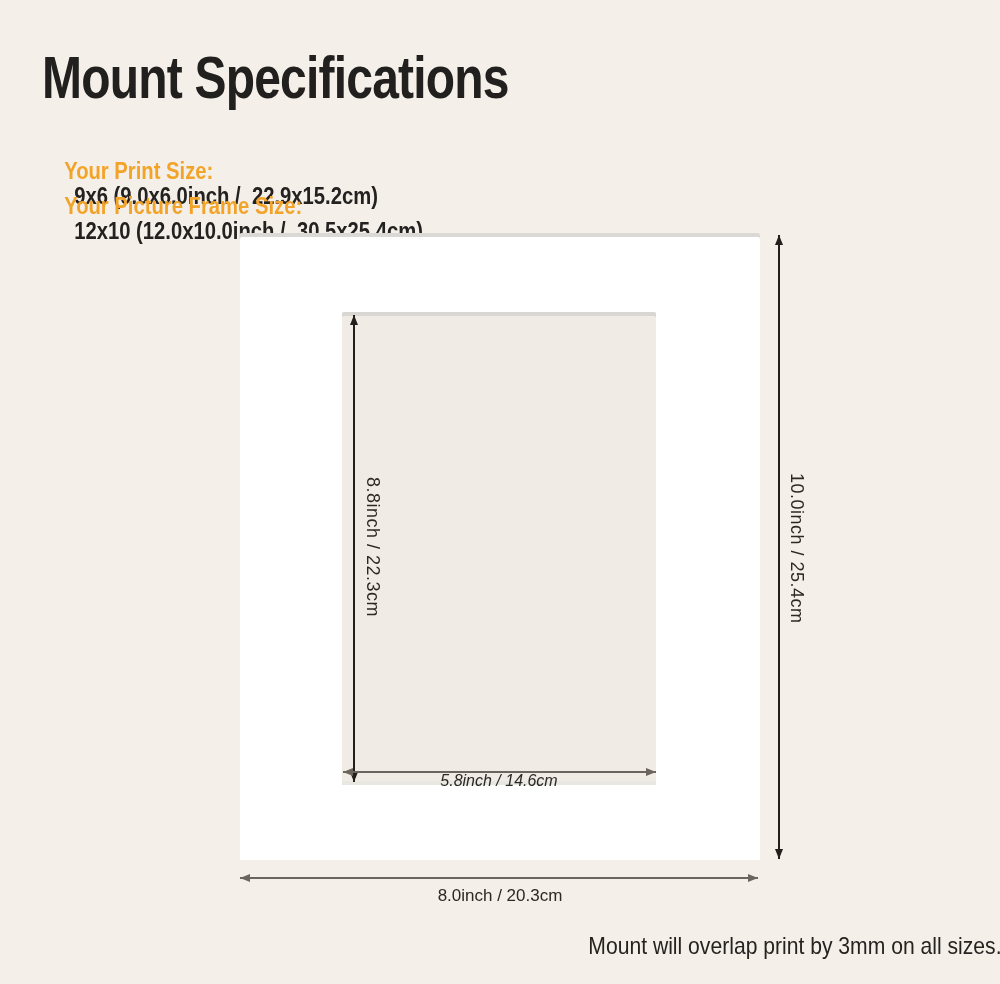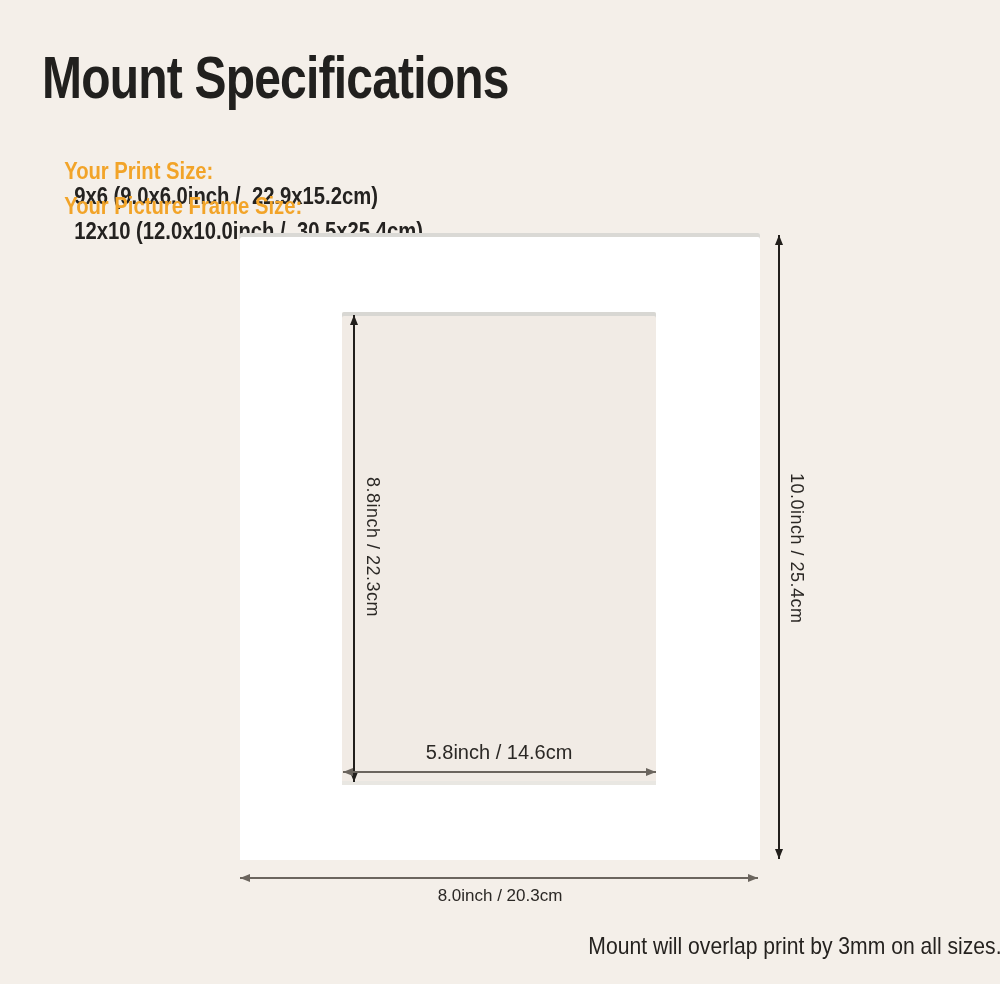--- a/index.html
+++ b/index.html
@@ -132,23 +132,24 @@
   .opening-height-label { left: 362px; top: 477px; }
   .mount-height-label   { left: 786px; top: 473px; }
 
   .hlabel {
     position: absolute;
     text-align: center;
     color: #2b2825;
     white-space: pre;
   }
   .opening-width-label {
-    left: 342px; top: 741px;
+    left: 342px; top: 772px;
     width: 314px;
-    font-size: 20px;
+    font-size: 16px;
+    font-style: italic;
   }
   .mount-width-label {
     left: 240px; top: 886px;
     width: 520px;
     font-size: 17px;
   }
 
   
   .footer-note {
     position: absolute;

